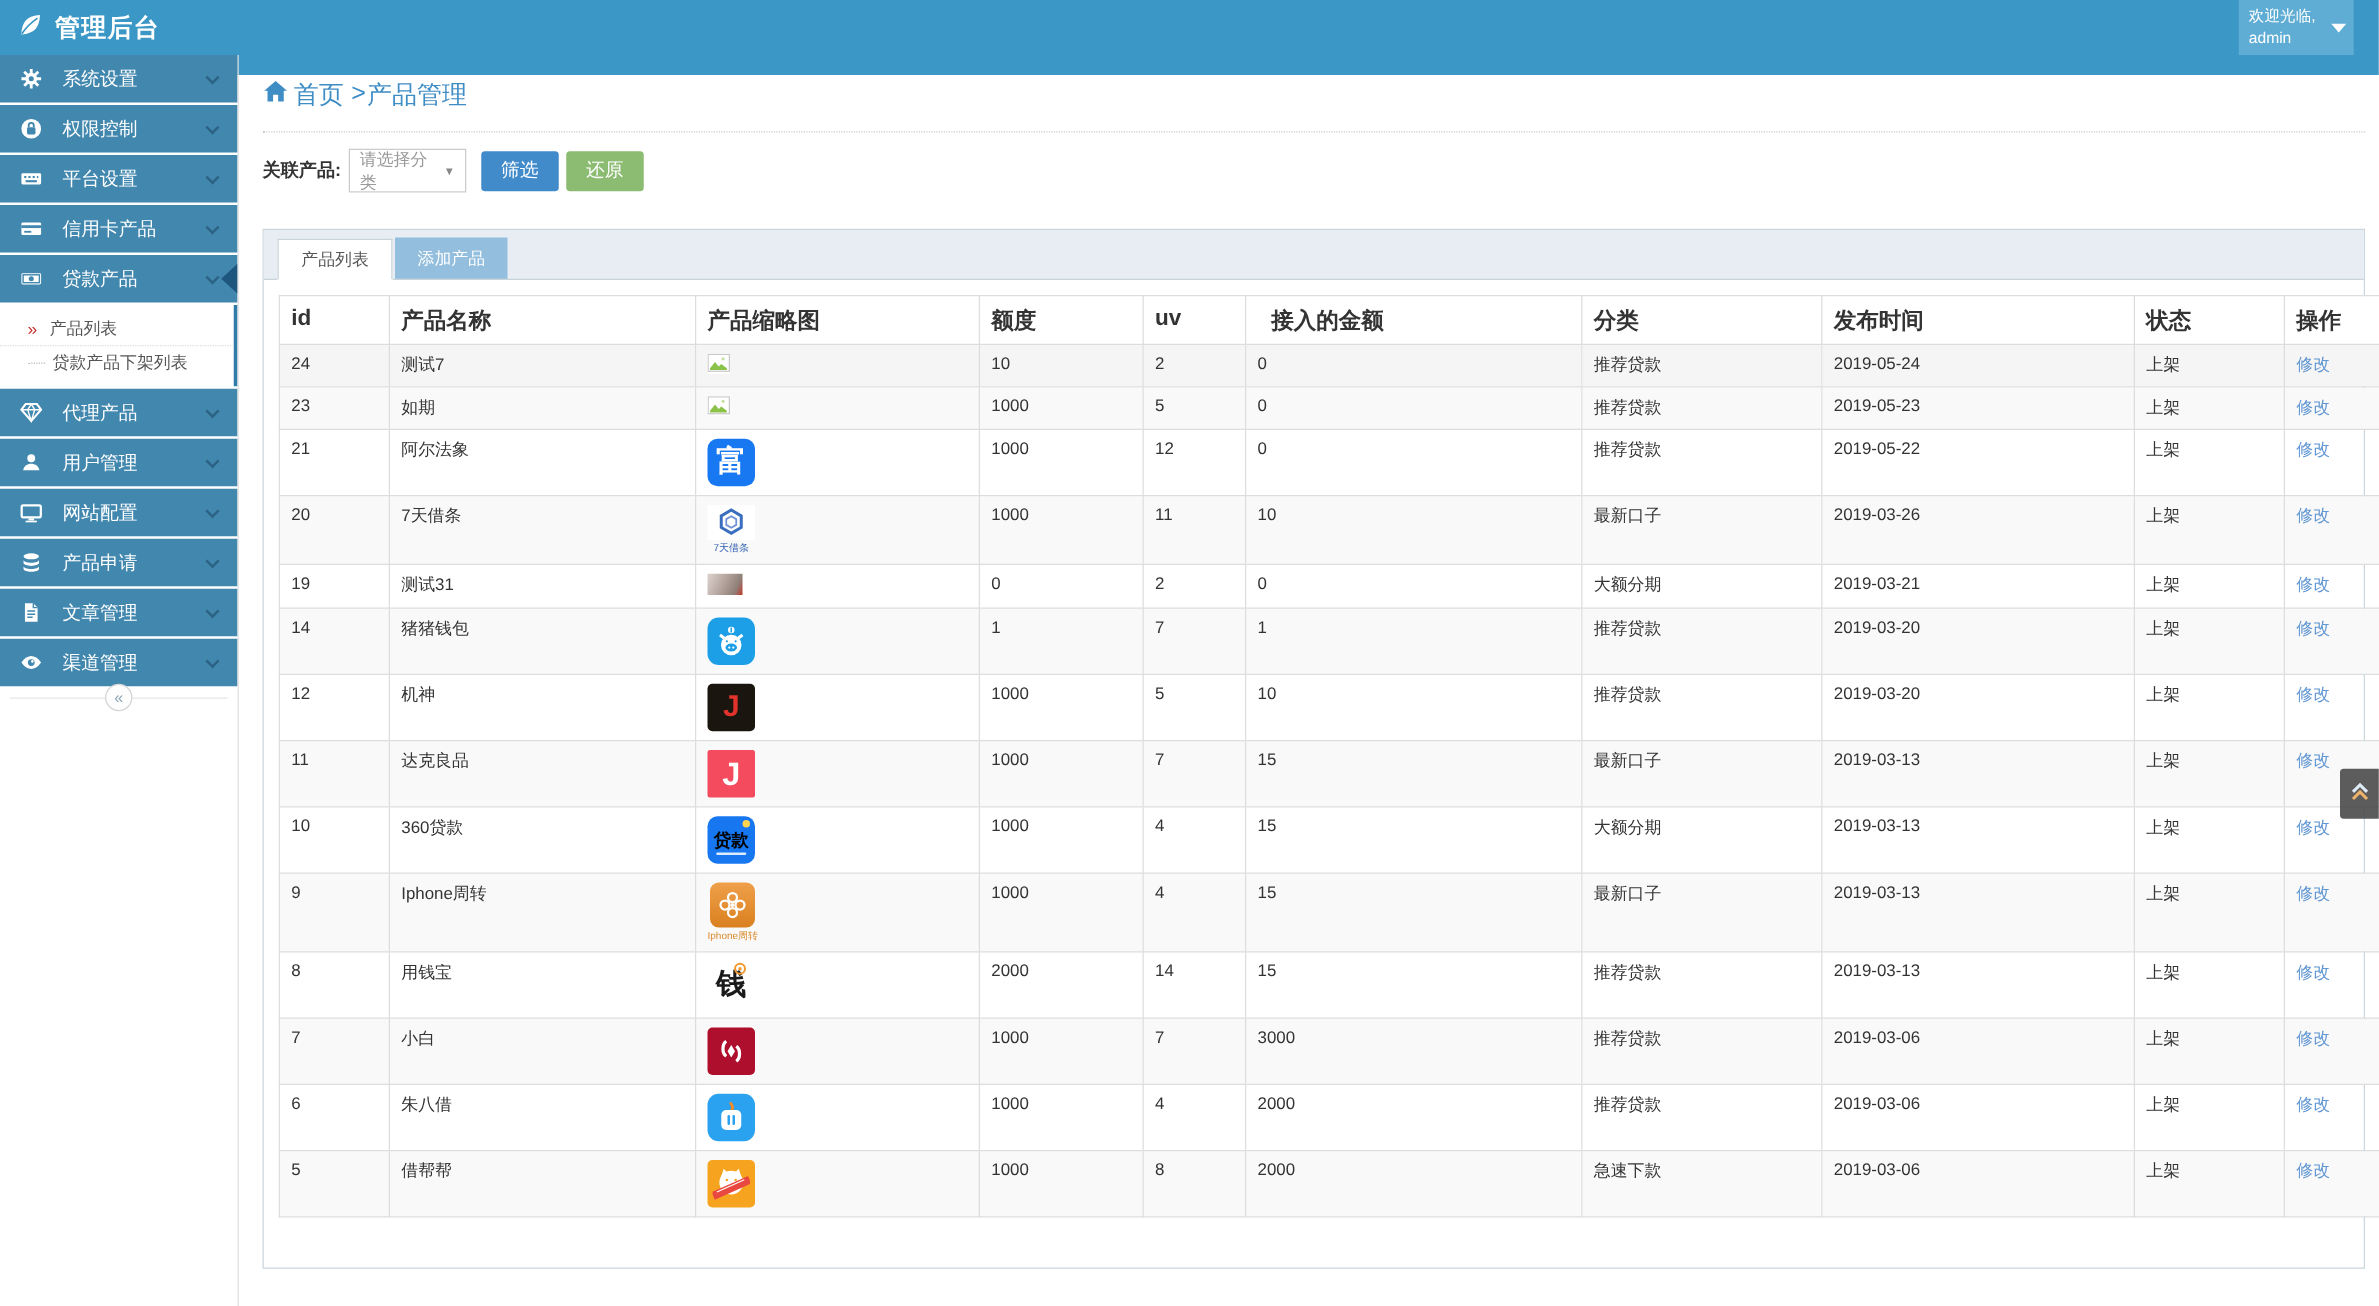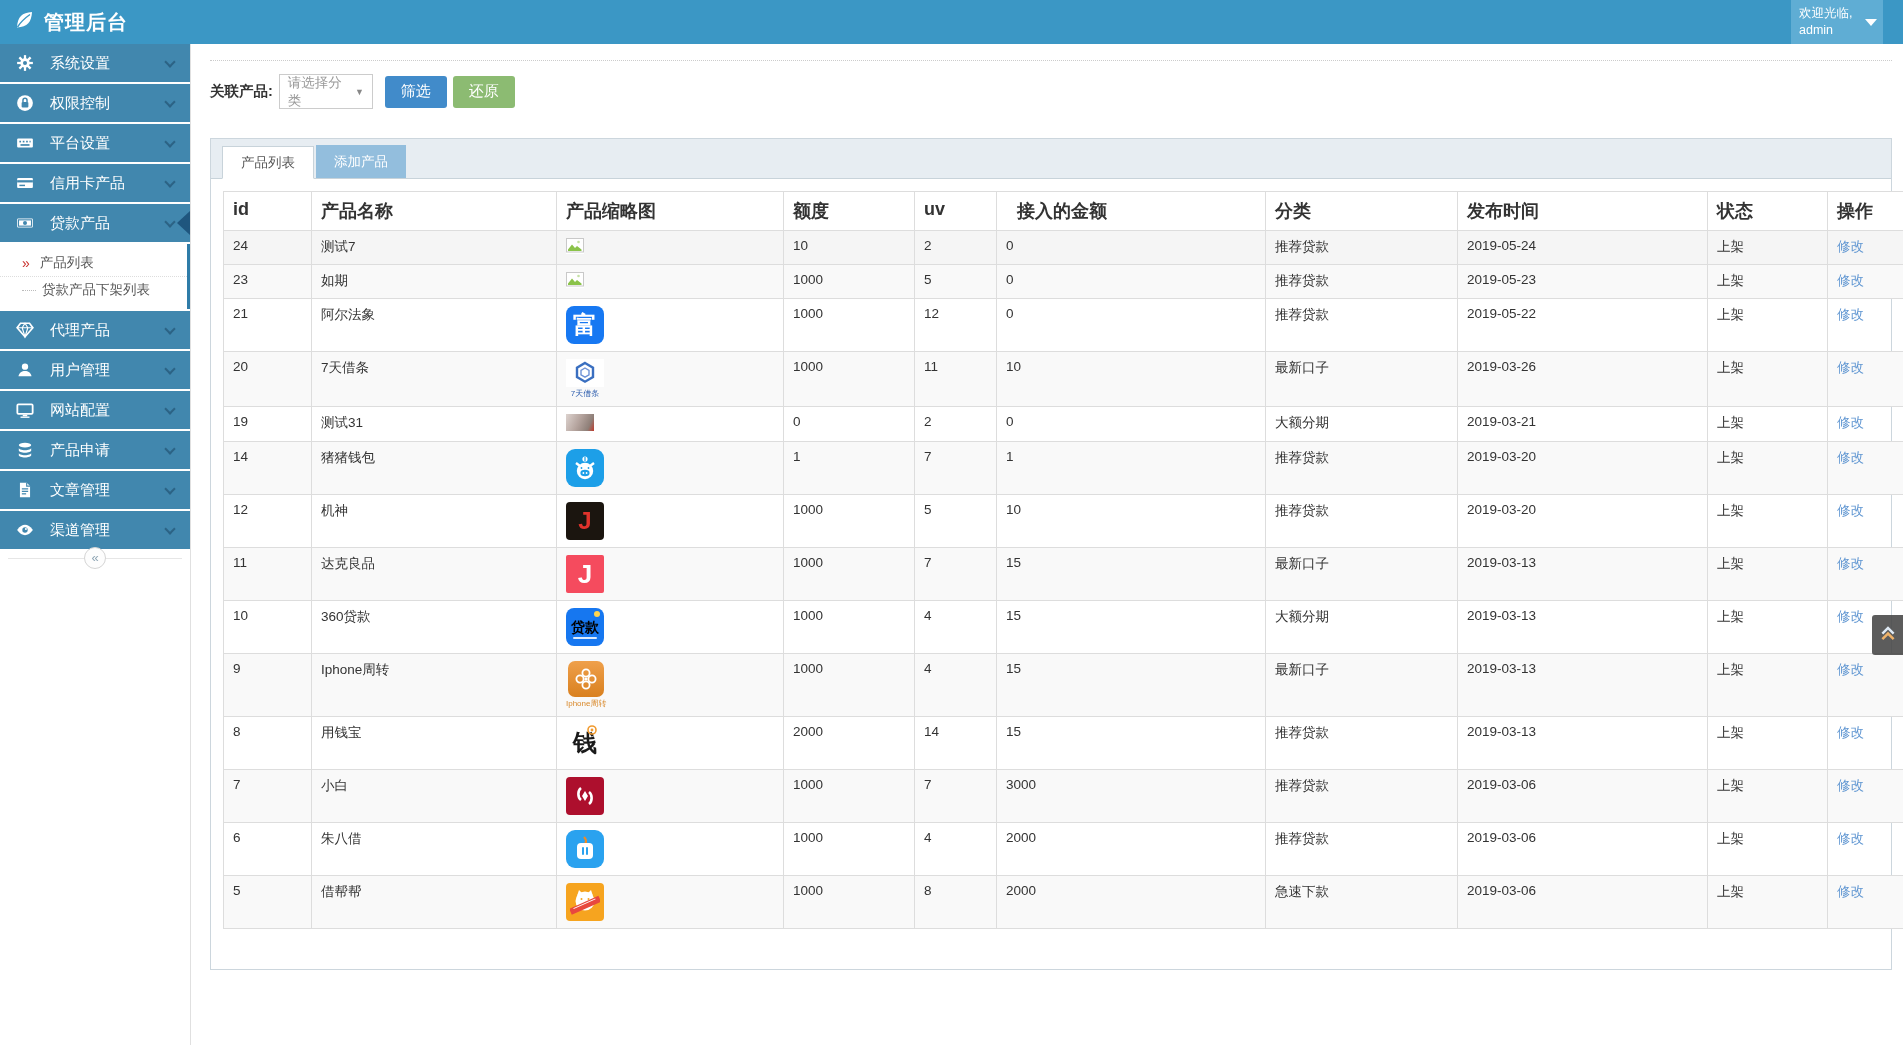--- a/index.html
+++ b/index.html
@@ -1,20 +1,20 @@
 <!DOCTYPE html>
 <html><head>
 <meta charset="utf-8">
 <style>
   * { margin:0; padding:0; box-sizing:border-box; }
   html,body { width:1903px; height:1045px; overflow:hidden; background:#fff;
     font-family:"Liberation Sans","DejaVu Sans",sans-serif; color:#333; }
 
   
-  .topbar { position:absolute; left:0; top:0; width:1903px; height:44px; background:#3b97c5; }
+  .topbar { position:absolute; left:0; top:0; width:1903px; height:60px; background:#3b97c5; }
   .logo { position:absolute; left:12px; top:0; height:44px; display:flex; align-items:center; gap:8px; }
   .logo-title { color:#fff; font-size:20px; font-weight:bold; letter-spacing:1px; }
   .userbox { position:absolute; right:20px; top:0; height:44px; width:92px; background:#5fadd4;
     color:#fff; font-size:12.5px; line-height:1.35; padding:5px 18px 0 8px; cursor:pointer; }
   .userbox .caret { position:absolute; right:6px; top:19px; width:0; height:0;
     border-left:6px solid transparent; border-right:6px solid transparent; border-top:7px solid #fff; }
 
   
   .sidebar { position:absolute; left:0; top:44px; width:190px; }
   .side-item { position:relative; height:38px; margin-bottom:2px; background:#4187ae; color:#fff;
@@ -257,20 +257,32 @@
   </div>
 
 <div class="side-divider-zone">
   <div class="side-hr"></div>
   <div class="collapse-btn">«</div>
 </div>
 <div class="side-rail"></div>
 
 <div class="main">
 
+  <div class="breadcrumb">
+    <a>
+      <span>
+        <svg width="21" height="20" viewBox="0 0 16 16">
+            <path d="M8 1.5l7.3 6.2h-2.1v6.8h-3.6v-4.2H6.4v4.2H2.8V7.7H.7z" fill="#3e8dc5"></path>
+          </svg>
+      </span>
+      <span>首页</span>
+    </a>
+    <span>&gt;</span>
+    <span style="margin-left:-5px;">产品管理</span>
+  </div>
 
   <div class="dotted-hr"></div>
 
   <div class="filter-row">
     <span class="filter-label">关联产品:</span>
     <div class="select">
       <span>请选择分类</span>
       <span class="sel-caret">▼</span>
     </div>
     <button class="btn btn-filter">筛选</button>

